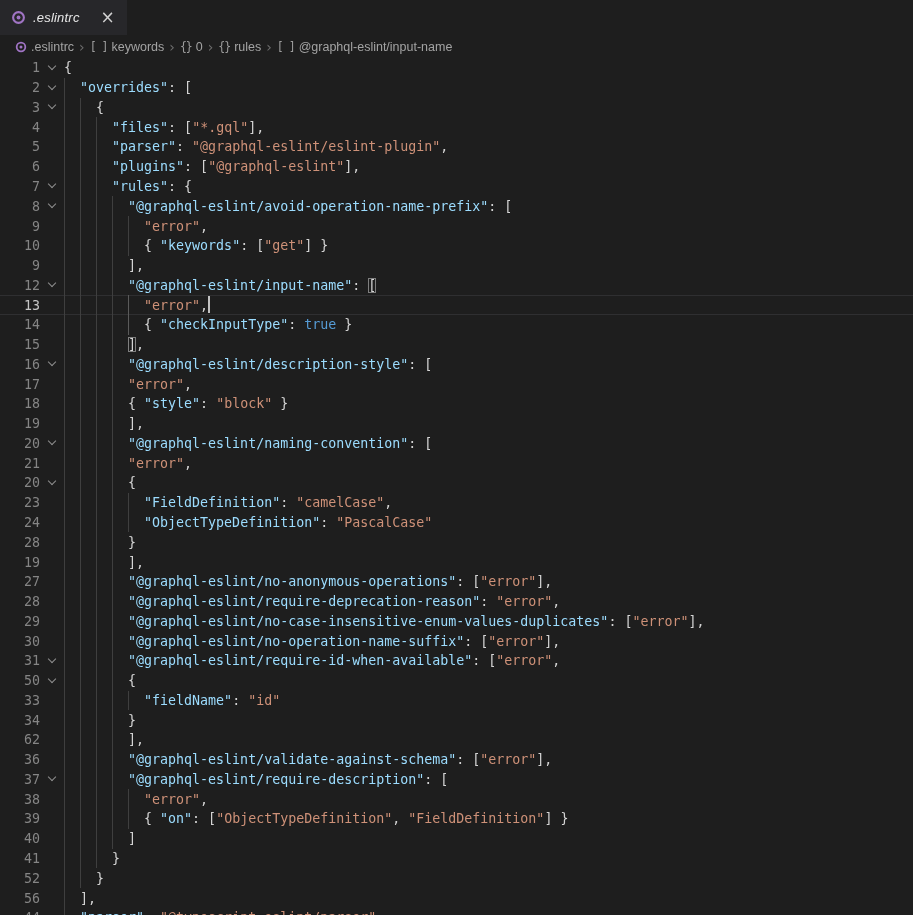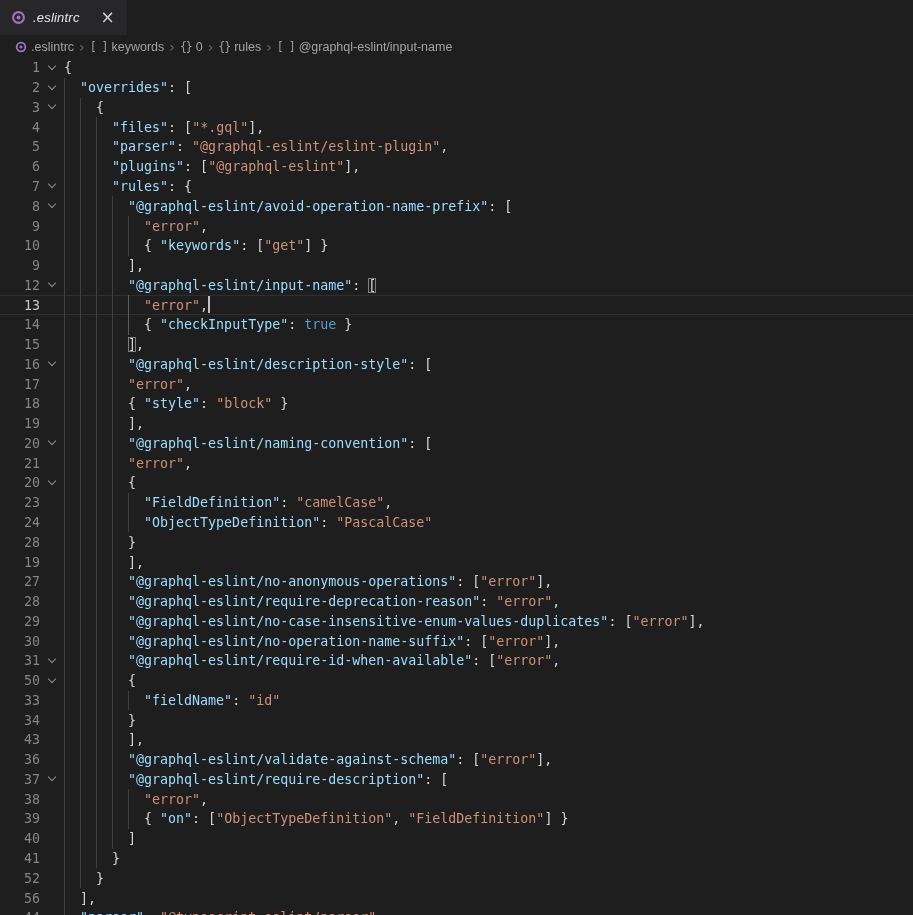--- a/index.html
+++ b/index.html
@@ -159,21 +159,21 @@
       <div class="line"><div class="guide" style="left: 64px;"></div><div class="guide" style="left: 80px;"></div><div class="guide" style="left: 96px;"></div><div class="guide" style="left: 112px;"></div><div class="gutter"><span class="lnum">28</span><span class="fold"></span></div><span class="codetext"><span>        </span><span class="tk-p">}</span></span></div>
       <div class="line"><div class="guide" style="left: 64px;"></div><div class="guide" style="left: 80px;"></div><div class="guide" style="left: 96px;"></div><div class="guide" style="left: 112px;"></div><div class="gutter"><span class="lnum">19</span><span class="fold"></span></div><span class="codetext"><span>        </span><span class="tk-p">],</span></span></div>
       <div class="line"><div class="guide" style="left: 64px;"></div><div class="guide" style="left: 80px;"></div><div class="guide" style="left: 96px;"></div><div class="guide" style="left: 112px;"></div><div class="gutter"><span class="lnum">27</span><span class="fold"></span></div><span class="codetext"><span>        </span><span class="tk-k">"@graphql-eslint/no-anonymous-operations"</span><span class="tk-p">: [</span><span class="tk-s">"error"</span><span class="tk-p">],</span></span></div>
       <div class="line"><div class="guide" style="left: 64px;"></div><div class="guide" style="left: 80px;"></div><div class="guide" style="left: 96px;"></div><div class="guide" style="left: 112px;"></div><div class="gutter"><span class="lnum">28</span><span class="fold"></span></div><span class="codetext"><span>        </span><span class="tk-k">"@graphql-eslint/require-deprecation-reason"</span><span class="tk-p">: </span><span class="tk-s">"error"</span><span class="tk-p">,</span></span></div>
       <div class="line"><div class="guide" style="left: 64px;"></div><div class="guide" style="left: 80px;"></div><div class="guide" style="left: 96px;"></div><div class="guide" style="left: 112px;"></div><div class="gutter"><span class="lnum">29</span><span class="fold"></span></div><span class="codetext"><span>        </span><span class="tk-k">"@graphql-eslint/no-case-insensitive-enum-values-duplicates"</span><span class="tk-p">: [</span><span class="tk-s">"error"</span><span class="tk-p">],</span></span></div>
       <div class="line"><div class="guide" style="left: 64px;"></div><div class="guide" style="left: 80px;"></div><div class="guide" style="left: 96px;"></div><div class="guide" style="left: 112px;"></div><div class="gutter"><span class="lnum">30</span><span class="fold"></span></div><span class="codetext"><span>        </span><span class="tk-k">"@graphql-eslint/no-operation-name-suffix"</span><span class="tk-p">: [</span><span class="tk-s">"error"</span><span class="tk-p">],</span></span></div>
       <div class="line"><div class="guide" style="left: 64px;"></div><div class="guide" style="left: 80px;"></div><div class="guide" style="left: 96px;"></div><div class="guide" style="left: 112px;"></div><div class="gutter"><span class="lnum">31</span><span class="fold"><span class="chev"></span></span></div><span class="codetext"><span>        </span><span class="tk-k">"@graphql-eslint/require-id-when-available"</span><span class="tk-p">: [</span><span class="tk-s">"error"</span><span class="tk-p">,</span></span></div>
       <div class="line"><div class="guide" style="left: 64px;"></div><div class="guide" style="left: 80px;"></div><div class="guide" style="left: 96px;"></div><div class="guide" style="left: 112px;"></div><div class="gutter"><span class="lnum">50</span><span class="fold"><span class="chev"></span></span></div><span class="codetext"><span>        </span><span class="tk-p">{</span></span></div>
       <div class="line"><div class="guide" style="left: 64px;"></div><div class="guide" style="left: 80px;"></div><div class="guide" style="left: 96px;"></div><div class="guide" style="left: 112px;"></div><div class="guide" style="left: 128px;"></div><div class="gutter"><span class="lnum">33</span><span class="fold"></span></div><span class="codetext"><span>          </span><span class="tk-k">"fieldName"</span><span class="tk-p">: </span><span class="tk-s">"id"</span></span></div>
       <div class="line"><div class="guide" style="left: 64px;"></div><div class="guide" style="left: 80px;"></div><div class="guide" style="left: 96px;"></div><div class="guide" style="left: 112px;"></div><div class="gutter"><span class="lnum">34</span><span class="fold"></span></div><span class="codetext"><span>        </span><span class="tk-p">}</span></span></div>
-      <div class="line"><div class="guide" style="left: 64px;"></div><div class="guide" style="left: 80px;"></div><div class="guide" style="left: 96px;"></div><div class="guide" style="left: 112px;"></div><div class="gutter"><span class="lnum">43</span><span class="fold"></span></div><span class="codetext"><span>        </span><span class="tk-p">],</span></span></div>
+      <div class="line"><div class="guide" style="left: 64px;"></div><div class="guide" style="left: 80px;"></div><div class="guide" style="left: 96px;"></div><div class="guide" style="left: 112px;"></div><div class="gutter"><span class="lnum">62</span><span class="fold"></span></div><span class="codetext"><span>        </span><span class="tk-p">],</span></span></div>
       <div class="line"><div class="guide" style="left: 64px;"></div><div class="guide" style="left: 80px;"></div><div class="guide" style="left: 96px;"></div><div class="guide" style="left: 112px;"></div><div class="gutter"><span class="lnum">36</span><span class="fold"></span></div><span class="codetext"><span>        </span><span class="tk-k">"@graphql-eslint/validate-against-schema"</span><span class="tk-p">: [</span><span class="tk-s">"error"</span><span class="tk-p">],</span></span></div>
       <div class="line"><div class="guide" style="left: 64px;"></div><div class="guide" style="left: 80px;"></div><div class="guide" style="left: 96px;"></div><div class="guide" style="left: 112px;"></div><div class="gutter"><span class="lnum">37</span><span class="fold"><span class="chev"></span></span></div><span class="codetext"><span>        </span><span class="tk-k">"@graphql-eslint/require-description"</span><span class="tk-p">: [</span></span></div>
       <div class="line"><div class="guide" style="left: 64px;"></div><div class="guide" style="left: 80px;"></div><div class="guide" style="left: 96px;"></div><div class="guide" style="left: 112px;"></div><div class="guide" style="left: 128px;"></div><div class="gutter"><span class="lnum">38</span><span class="fold"></span></div><span class="codetext"><span>          </span><span class="tk-s">"error"</span><span class="tk-p">,</span></span></div>
       <div class="line"><div class="guide" style="left: 64px;"></div><div class="guide" style="left: 80px;"></div><div class="guide" style="left: 96px;"></div><div class="guide" style="left: 112px;"></div><div class="guide" style="left: 128px;"></div><div class="gutter"><span class="lnum">39</span><span class="fold"></span></div><span class="codetext"><span>          </span><span class="tk-p">{ </span><span class="tk-k">"on"</span><span class="tk-p">: [</span><span class="tk-s">"ObjectTypeDefinition"</span><span class="tk-p">, </span><span class="tk-s">"FieldDefinition"</span><span class="tk-p">] }</span></span></div>
       <div class="line"><div class="guide" style="left: 64px;"></div><div class="guide" style="left: 80px;"></div><div class="guide" style="left: 96px;"></div><div class="guide" style="left: 112px;"></div><div class="gutter"><span class="lnum">40</span><span class="fold"></span></div><span class="codetext"><span>        </span><span class="tk-p">]</span></span></div>
       <div class="line"><div class="guide" style="left: 64px;"></div><div class="guide" style="left: 80px;"></div><div class="guide" style="left: 96px;"></div><div class="gutter"><span class="lnum">41</span><span class="fold"></span></div><span class="codetext"><span>      </span><span class="tk-p">}</span></span></div>
       <div class="line"><div class="guide" style="left: 64px;"></div><div class="guide" style="left: 80px;"></div><div class="gutter"><span class="lnum">52</span><span class="fold"></span></div><span class="codetext"><span>    </span><span class="tk-p">}</span></span></div>
       <div class="line"><div class="guide" style="left: 64px;"></div><div class="gutter"><span class="lnum">56</span><span class="fold"></span></div><span class="codetext"><span>  </span><span class="tk-p">],</span></span></div>
       <div class="line"><div class="guide" style="left: 64px;"></div><div class="gutter"><span class="lnum">44</span><span class="fold"></span></div><span class="codetext"><span>  </span><span class="tk-k">"parser"</span><span class="tk-p">: </span><span class="tk-s">"@typescript-eslint/parser"</span></span></div>
     </div>

